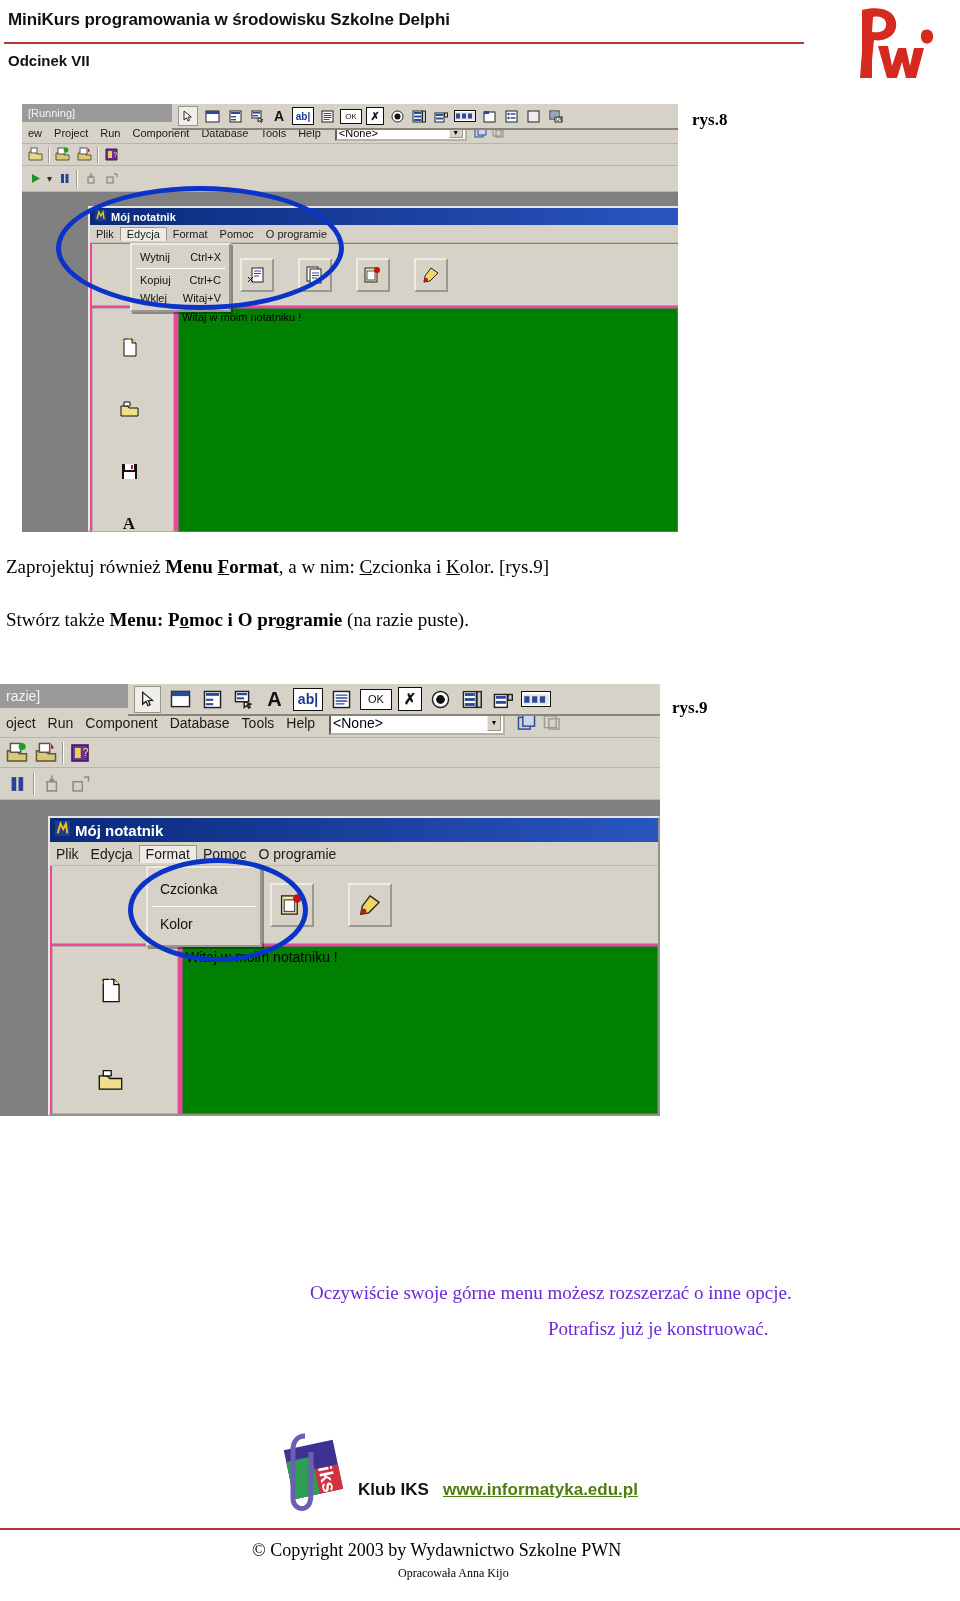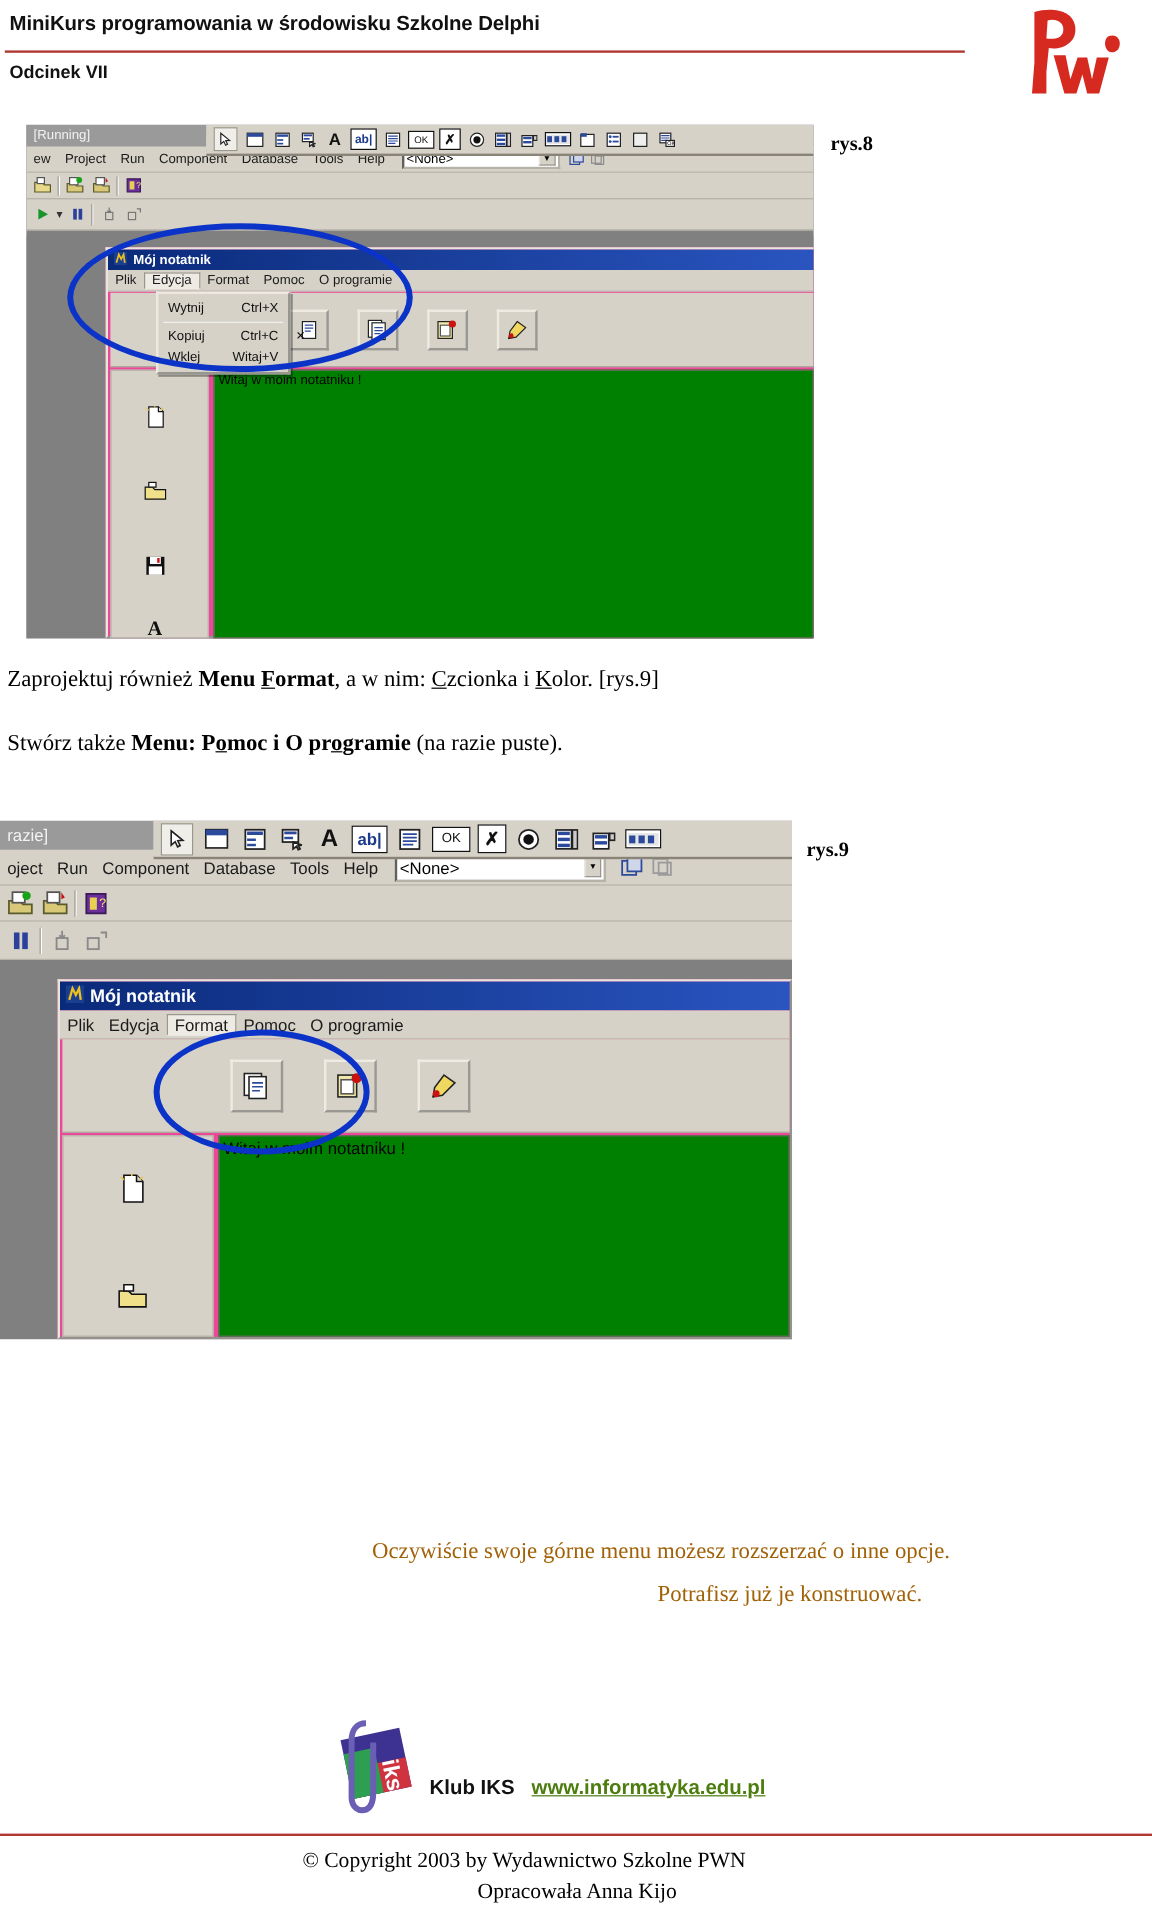--- a/index.html
+++ b/index.html
@@ -142,21 +142,21 @@
     pointer-events: none;
   }
 
   
   .ptext {
     position: absolute; font-family: "Liberation Serif", serif;
     font-size: 19px; color: #000; white-space: nowrap;
   }
   .ptext b { font-weight: 700; }
   .ptext u { text-decoration: underline; }
-  .right-text { position: absolute; font-family: "Liberation Serif", serif; font-size: 19px; color:#a16207; white-space: nowrap; }
+  .right-text { position: absolute; font-family: "Liberation Serif", serif; font-size: 19px; color:#6d28d9; white-space: nowrap; }
 
   
   .iks-logo { position: absolute; left: 275px; top: 1424px; width: 82px; height: 96px; }
   .iks-cap {
     position: absolute; left: 358px; top: 1480px;
     font-family: "Liberation Sans", sans-serif; font-size: 17px;
     font-weight: 700; color: #111;
   }
   .iks-link {
     position: absolute; left: 443px; top: 1480px;
@@ -164,21 +164,21 @@
     color: #4d7c0f; text-decoration: underline; font-weight: 700;
   }
   .foot-rule { position: absolute; left: 0px; top: 1528px; width: 960px; height: 2px; background: #b03a32; }
   .copy {
     position: absolute; left: 252px; top: 1540px;
     font-family: "Liberation Serif", serif; font-size: 18px; color: #000;
     white-space: nowrap;
   }
   .author {
     position: absolute; left: 398px; top: 1566px;
-    font-family: "Liberation Serif", serif; font-size: 18px; color: #000;
+    font-family: "Liberation Serif", serif; font-size: 12px; color: #000;
     white-space: nowrap;
   }
 </style>
 </head>
 <body>
 
 <div class="page">
 
   <div class="hdr-title">MiniKurs programowania w środowisku Szkolne Delphi</div>
   <div class="hdr-rule"></div>
@@ -425,21 +425,21 @@
           <span>Mój notatnik</span>
         </div>
         <div class="form-menubar" style="height:18px; font-size:11px;">
           <span class="fmi">Plik</span>
           <span class="fmi sel">Edycja</span>
           <span class="fmi">Format</span>
           <span class="fmi">Pomoc</span>
           <span class="fmi">O programie</span>
         </div>
 
-        <div class="dropdown" style="left:40px; top:35px; width:112px; padding:3px 0; font-size:11px;">
+        <div class="dropdown" style="left:40px; top:35px; width:101px; padding:3px 0; font-size:11px;">
           <div class="dd-item" style="padding:3px 8px;">
             <span>Wytnij</span>
             <span>Ctrl+X</span>
           </div>
           <div class="dd-sep"></div>
           <div class="dd-item" style="padding:3px 8px;">
             <span>Kopiuj</span>
             <span>Ctrl+C</span>
           </div>
           <div class="dd-item" style="padding:3px 8px;">
@@ -696,20 +696,29 @@
           <span>Mój notatnik</span>
         </div>
         <div class="form-menubar" style="height:24px; font-size:14px;">
           <span class="fmi">Plik</span>
           <span class="fmi">Edycja</span>
           <span class="fmi sel">Format</span>
           <span class="fmi">Pomoc</span>
           <span class="fmi">O programie</span>
         </div>
 
+        <div class="dropdown" style="left:96px; top:48px; width:116px; padding:6px 0; font-size:14px;">
+          <div class="dd-item" style="padding:7px 12px;">
+            <span>Czcionka</span>
+          </div>
+          <div class="dd-sep"></div>
+          <div class="dd-item" style="padding:7px 12px;">
+            <span>Kolor</span>
+          </div>
+        </div>
 
         <div class="form-toolbar" style="left:2px; top:48px; width:606px; height:78px;"></div>
         <div class="fbtn" style="left:142px; top:65px; width:44px; height:44px;">
           <svg width="26" height="26" viewBox="0 0 20 20">
               <rect x="2" y="2" width="11" height="14" fill="#fff" stroke="#222"></rect>
               <rect x="5" y="4" width="11" height="14" fill="#fff" stroke="#222"></rect>
               <g stroke="#2b4a9b">
                 <path d="M7 8h7M7 10.5h7M7 13h5"></path>
               </g>
             </svg>

